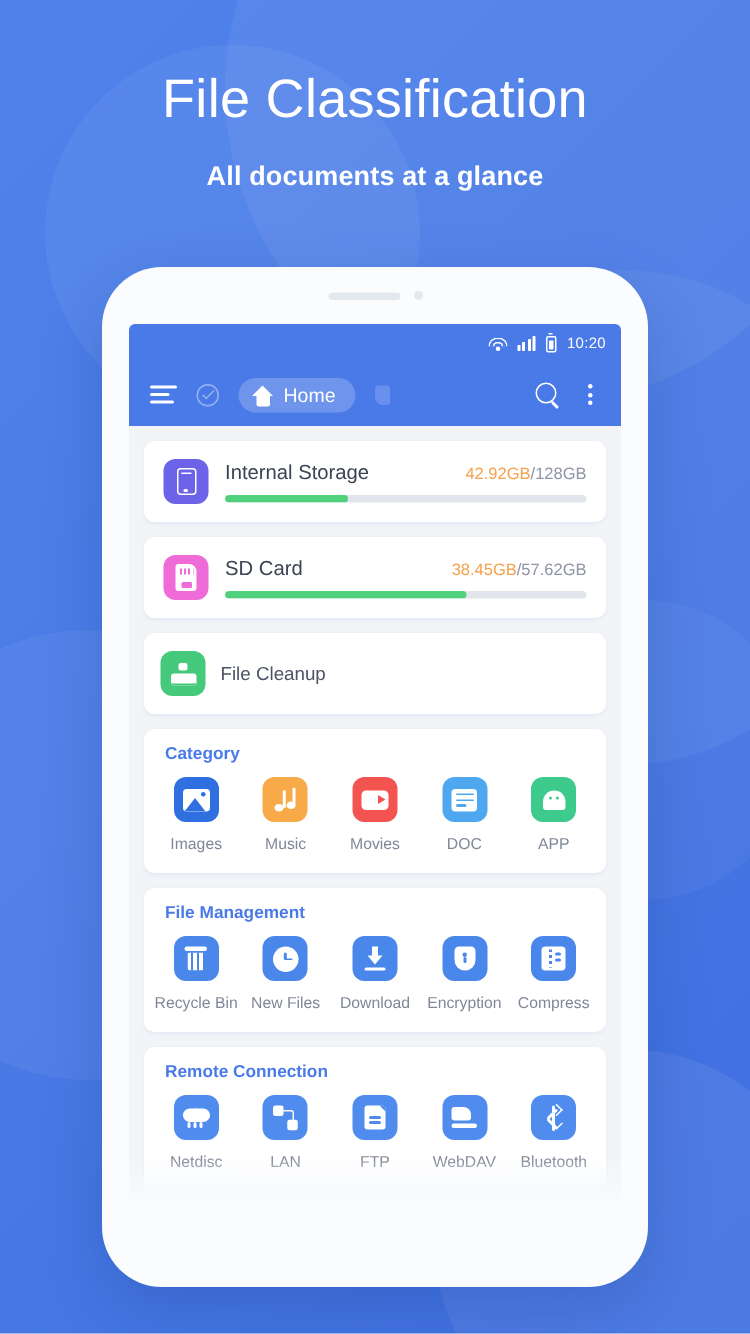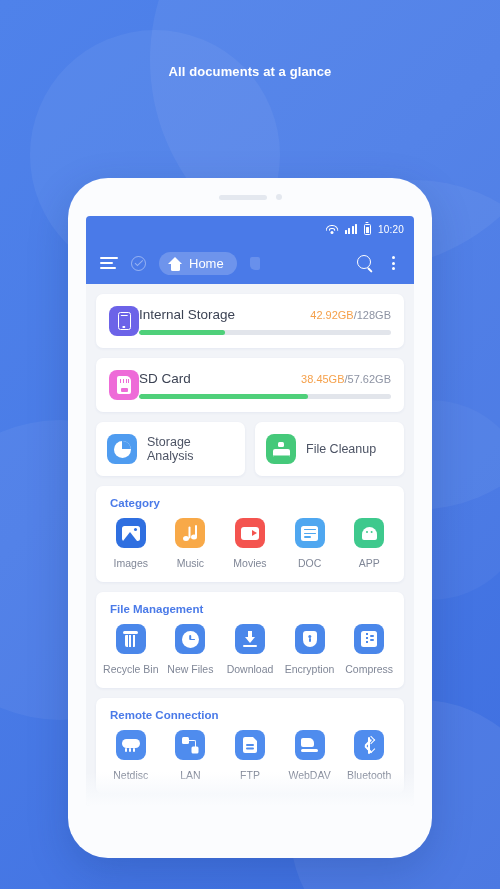--- a/index.html
+++ b/index.html
@@ -40,21 +40,21 @@
     z-index: 3;
   }
   .headline h1 {
     font-size: 36px;
     font-weight: 400;
     letter-spacing: 0.2px;
     line-height: 1.2;
   }
   .headline h2 {
     margin-top: 20px;
-    font-size: 13px;
+    font-size: 18px;
     font-weight: bold;
     letter-spacing: 0.1px;
   }
 
   
   .phone {
     position: absolute;
     left: 68px;
     top: 178px;
     width: 364px;
@@ -235,21 +235,21 @@
   }
 
   .card {
     background: #ffffff;
     border-radius: 7px;
     box-shadow: 0 1px 3px rgba(60,90,160,0.07);
     margin-bottom: 10px;
   }
 
   
-  .storage-row { display: flex; align-items: center; padding: 12px 13px; }
+  .storage-row { display: flex; align-items: center; padding: 12px 13px; gap: 11px; }
   .storage-body { flex: 1; }
   .storage-head { display: flex; align-items: baseline; justify-content: space-between; }
   .storage-name { font-size: 13.5px; color: #3c4354; }
   .storage-val { font-size: 11px; color: #8d93a3; white-space: nowrap; }
   .storage-val .used { color: #f5a04a; }
   .bar {
     margin-top: 8px; height: 5px; border-radius: 3px;
     background: #e2e5eb; overflow: hidden;
   }
   .bar > i { display: block; height: 100%; background: #4fd07a; border-radius: 3px; }
@@ -524,20 +524,21 @@
 <div class="bg-layer">
   <div class="blob blob-a"></div>
   <div class="blob blob-b"></div>
   <div class="blob blob-c"></div>
   <div class="blob blob-d"></div>
   <div class="blob blob-e"></div>
   <div class="blob blob-f"></div>
 </div>
 
 <div class="headline">
+  <h1>File Classification</h1>
   <h2>All documents at a glance</h2>
 </div>
 
 <div class="phone">
 
   <div class="phone-top">
     <div class="speaker"></div>
     <div class="camera"></div>
   </div>
 
@@ -615,26 +616,20 @@
             </div>
             <div class="bar">
               <i style="width:67%"></i>
             </div>
           </div>
         </div>
       </div>
 
       <div class="pair">
         <div class="card">
-          <div class="sq sq-analysis">
-            <span class="g-pie"></span>
-          </div>
-          <span class="act-label">Storage Analysis</span>
-        </div>
-        <div class="card">
           <div class="sq sq-cleanup">
             <span class="g-clean"></span>
           </div>
           <span class="act-label">File Cleanup</span>
         </div>
       </div>
 
       <div class="card section">
         <div class="section-title">Category</div>
         <div class="grid">

